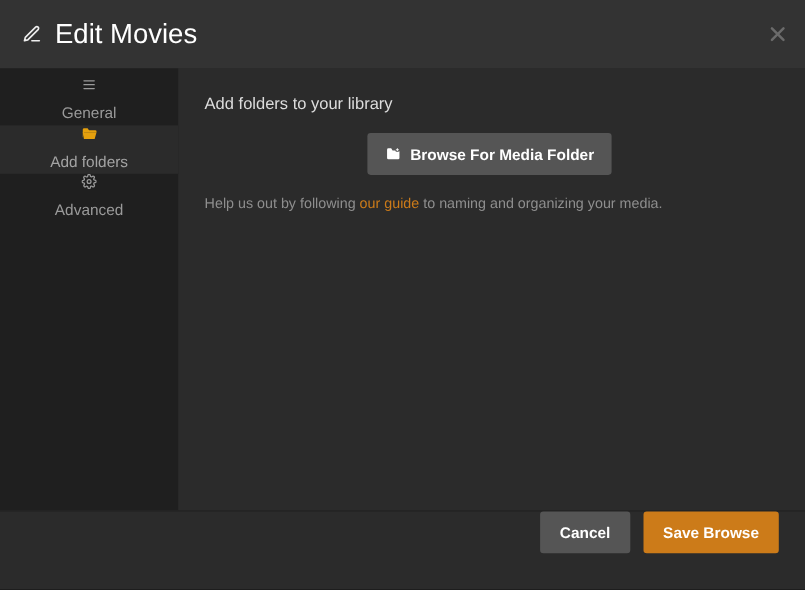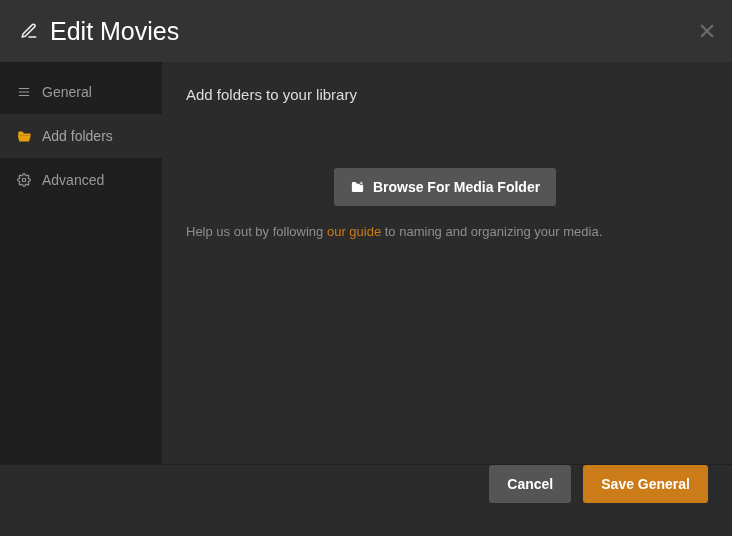--- a/index.html
+++ b/index.html
@@ -29,20 +29,21 @@
   }
   .sidebar {
     width: 162px; background: #1f1f1f;
     padding-top: 8px;
   }
   .sidebar-item {
     display: flex; align-items: center;
     height: 44px; padding: 0 16px;
     color: #9a9a9a; font-size: 14px; cursor: pointer;
     gap: 10px;
+    flex-direction: column;
   }
   .sidebar-item.active {
     background: #2b2b2b; color: #a3a3a3;
   }
   .sidebar-item .ico { width: 16px; display: inline-flex; justify-content: center; }
   .content {
     flex: 1; padding: 24px 28px 24px 24px;
     display: flex; flex-direction: column; gap: 18px;
   }
   .section-title { font-size: 15px; color: #ddd; }
@@ -56,21 +57,21 @@
   .path-input-wrap span.path-text { color: #cfcfcf; font-size: 14px; }
   .path-clear {
     position: absolute; right: 10px; top: 50%; transform: translateY(-50%);
     color: #8e8e8e; font-size: 18px; cursor: pointer; line-height: 1;
   }
   .browse-row { display: flex; justify-content: center; }
   .browse-btn {
     background: #555555; color: #fff; border: none;
     border-radius: 3px; height: 38px; padding: 0 16px;
     display: inline-flex; align-items: center; gap: 8px;
-    font-size: 14px; font-weight: 600; cursor: pointer; margin-top: 47px;
+    font-size: 14px; font-weight: 600; cursor: pointer;
   }
   .help-text { font-size: 13px; color: #8e8e8e; text-align: left; }
   .help-text a { color: #cc7b19; text-decoration: none; margin-top: 48px; }
   .modal-footer {
     height: 72px; background: #2b2b2b;
     border-top: 1px solid rgba(0,0,0,0.25);
     display: flex; align-items: flex-start; justify-content: flex-end;
     padding: 0 24px; gap: 12px;
   }
   .btn {
@@ -155,16 +156,16 @@
 
       <div class="help-text">
         <span>Help us out by following </span><a href="#">our guide</a><span> to naming and organizing your media.</span>
       </div>
     </div>
 
   </div>
 
   <div class="modal-footer">
     <button class="btn btn-secondary">Cancel</button>
-    <button class="btn btn-primary">Save General</button>
+    <button class="btn btn-primary">Save Browse</button>
   </div>
 
 </div>
 
 </body></html>

